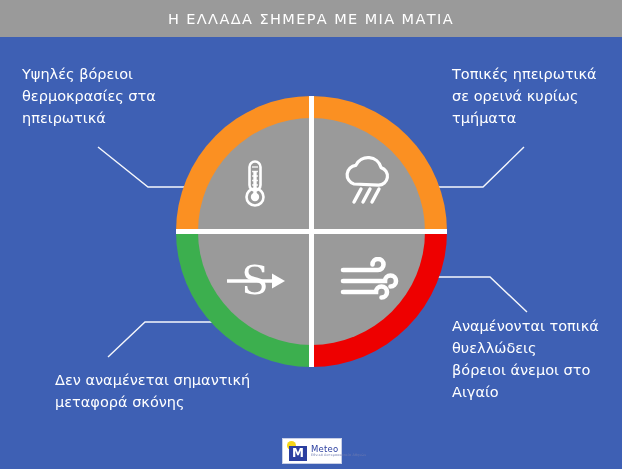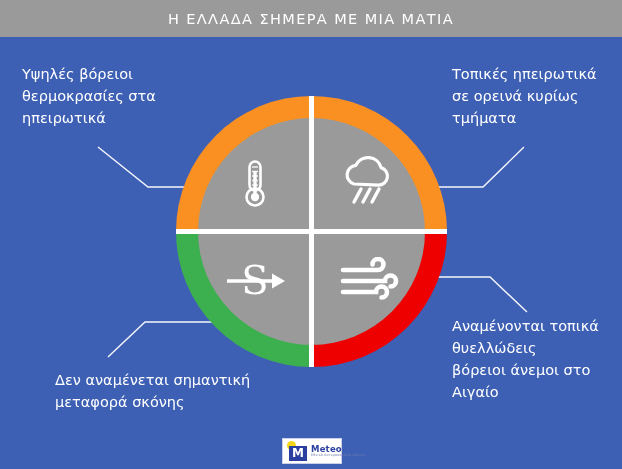--- a/index.html
+++ b/index.html
@@ -172,21 +172,21 @@
     text-align: center;
     font-family: "DejaVu Sans", "Liberation Sans", sans-serif;
   }
   #logo-text {
     margin-left: 3px;
     line-height: 1.05;
   }
   #logo-word {
     color: #2b3fa0;
     font-size: 8.5px;
-    font-weight: bold;
+    font-weight: normal;
     letter-spacing: 0.2px;
     display: block;
   }
   #logo-sub {
     color: #6f7bb0;
     font-size: 3.4px;
     display: block;
     letter-spacing: 0.1px;
     white-space: nowrap;
   }

